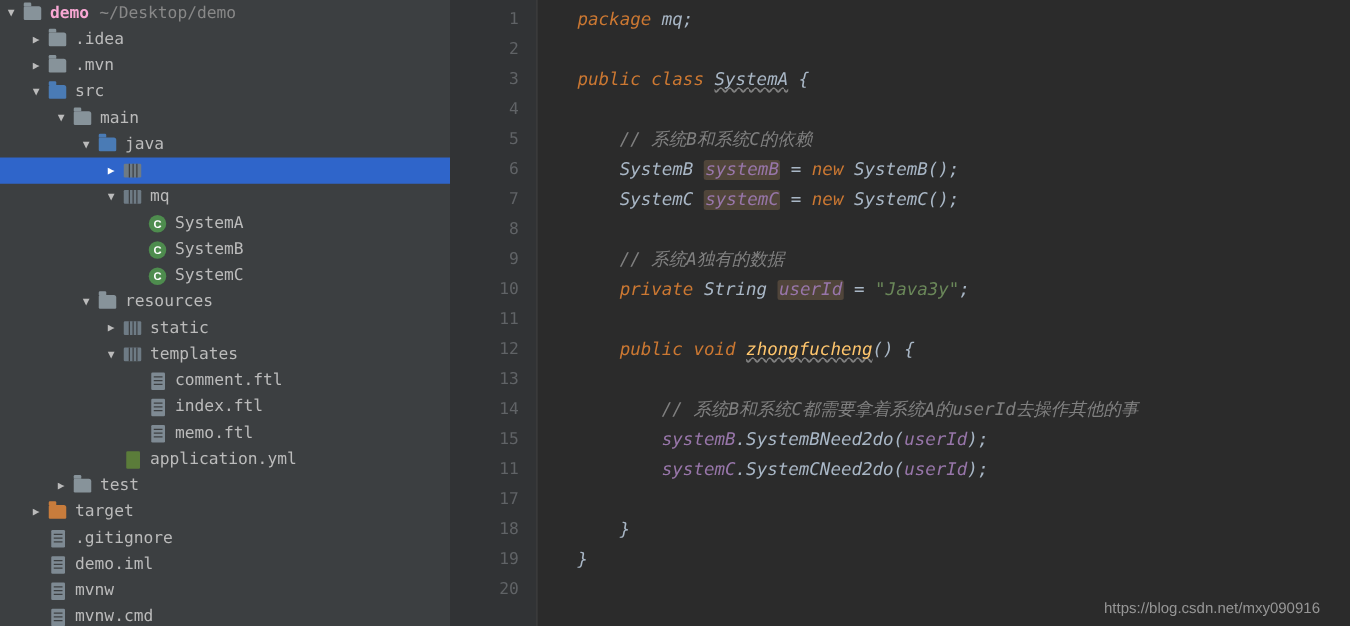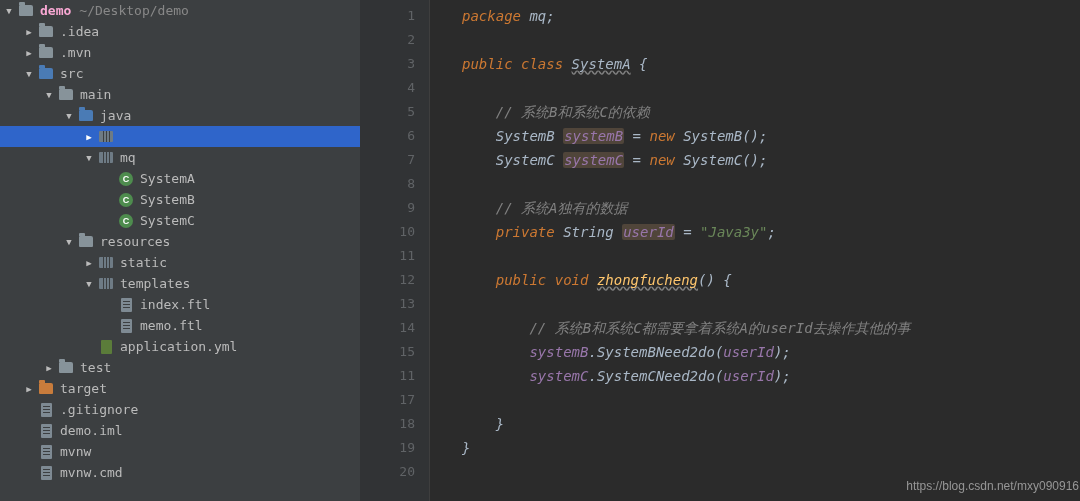--- a/index.html
+++ b/index.html
@@ -34,21 +34,21 @@
   .code  { flex:1; padding:4px 0 0 32px; font-size:14px; line-height:24px; }
   .code .line { height:24px; white-space:pre;font-style:italic; }
   .kw  { color:#cc7832; }
   .cm  { color:#808080; }
   .ty  { color:#a9b7c6; }
   .str { color:#6a8759; }
   .fld { color:#9876aa; }
   .fn  { color:#ffc66d; }
   .hl  { background:#50453a; border-radius:2px; padding:0 1px; }
   .wavy{ text-decoration:underline wavy #808080; text-decoration-skip-ink:none; }
-  .watermark { position:absolute; right:1px; bottom:8px; color:#969696; font:12px sans-serif; }
+  .watermark { position:absolute; right:24px; bottom:8px; color:#969696; font:12px sans-serif; }
 </style>
 </head>
 <body>
 
 <div class="app">
 
   <div class="tree" id="tree">
       <div class="tree-row">
         <span class="chevron">▼</span>
         <span class="ico">
@@ -181,20 +181,32 @@
       <div class="tree-row">
         <span class="indent"></span>
         <span class="indent"></span>
         <span class="indent"></span>
         <span class="indent"></span>
         <span class="chevron">▼</span>
         <span class="ico">
           <span class="ico-pkg"></span>
         </span>
         <span class="lbl">templates</span>
+      </div>
+      <div class="tree-row">
+        <span class="indent"></span>
+        <span class="indent"></span>
+        <span class="indent"></span>
+        <span class="indent"></span>
+        <span class="indent"></span>
+        <span class="chevron empty">▶</span>
+        <span class="ico">
+          <span class="ico-file"></span>
+        </span>
+        <span class="lbl">comment.ftl</span>
       </div>
       <div class="tree-row">
         <span class="indent"></span>
         <span class="indent"></span>
         <span class="indent"></span>
         <span class="indent"></span>
         <span class="indent"></span>
         <span class="chevron empty">▶</span>
         <span class="ico">
           <span class="ico-file"></span>

